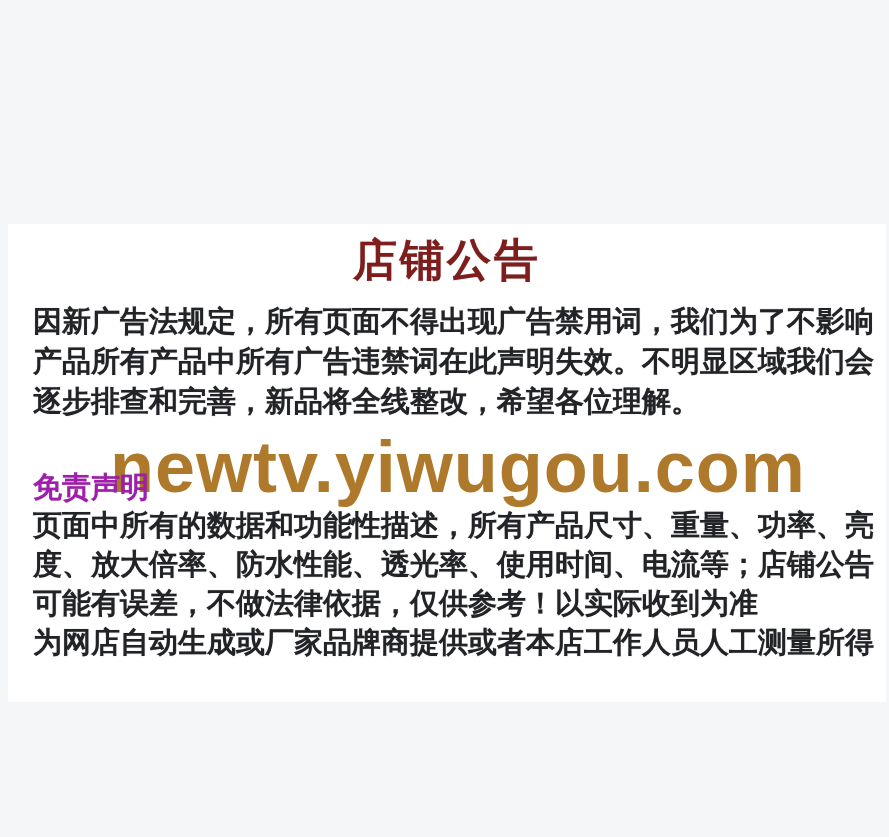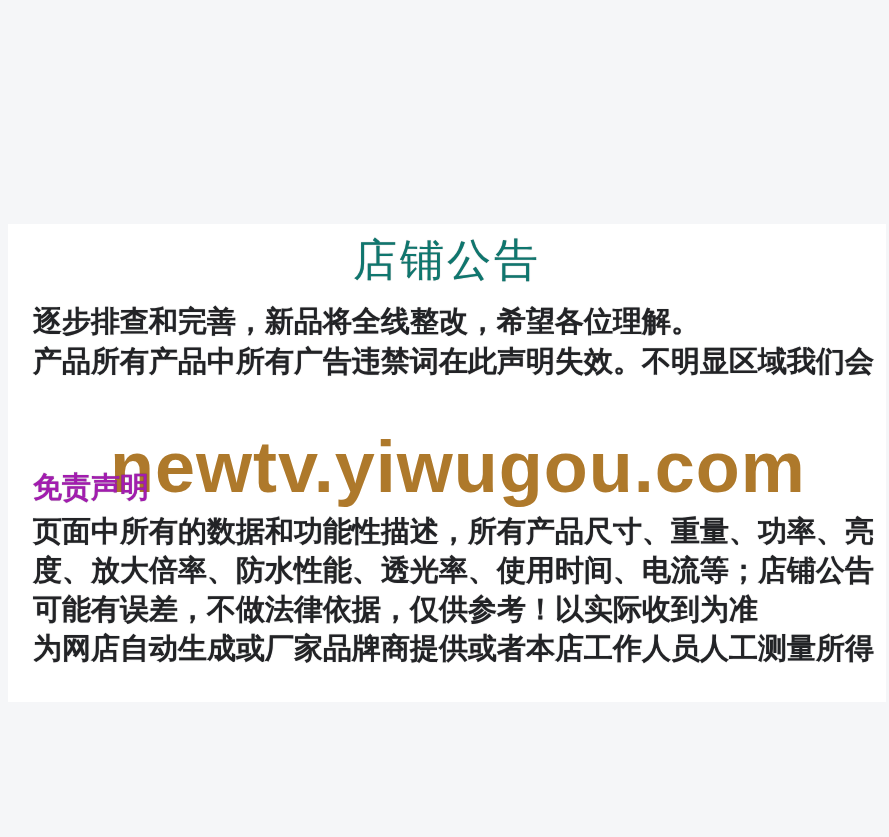--- a/index.html
+++ b/index.html
@@ -26,22 +26,22 @@
     height: 478px;
     background: #ffffff;
   }
   .title {
     position: absolute;
     left: 8px;
     top: 231px;
     width: 878px;
     text-align: center;
     font-size: 44px;
-    font-weight: 400;
-    color: #0f766e;
+    font-weight: 700;
+    color: #7f1d1d;
     letter-spacing: 3px;
     text-shadow: 0 0 1px rgba(0,0,0,0.35);
     z-index: 3;
   }
   .para {
     position: absolute;
     left: 33px;
     width: 828px;
     color: #222326;
     font-size: 29px;
@@ -63,21 +63,20 @@
     left: 33px;
     top: 468px;
     font-size: 29px;
     font-weight: 700;
     color: #a21caf;
     text-shadow: 0 0 1px rgba(20,20,20,0.4);
     z-index: 3;
   }
   .disclaimer-body {
     top: 506px;
-    margin-top: 6px;
   }
   .disclaimer-body .line {
     height: 39px;
     line-height: 39px;
   }
   .watermark {
     position: absolute;
     left: 110px;
     top: 430px;
     width: 720px;
@@ -98,22 +97,23 @@
 
 <div class="stage">
 
   <div class="card"></div>
 
   <div class="watermark">newtv.yiwugou.com</div>
 
   <div class="title">店铺公告</div>
 
   <div class="para announcement-body">
+    <span class="line">因新广告法规定，所有页面不得出现广告禁用词，我们为了不影响</span>
+    <span class="line">产品所有产品中所有广告违禁词在此声明失效。不明显区域我们会</span>
     <span class="line">逐步排查和完善，新品将全线整改，希望各位理解。</span>
-    <span class="line">产品所有产品中所有广告违禁词在此声明失效。不明显区域我们会</span>
   </div>
 
   <div class="disclaimer-heading">免责声明</div>
 
   <div class="para disclaimer-body">
     <span class="line">页面中所有的数据和功能性描述，所有产品尺寸、重量、功率、亮</span>
     <span class="line">度、放大倍率、防水性能、透光率、使用时间、电流等；店铺公告</span>
     <span class="line">可能有误差，不做法律依据，仅供参考！以实际收到为准</span>
     <span class="line">为网店自动生成或厂家品牌商提供或者本店工作人员人工测量所得</span>
   </div>

